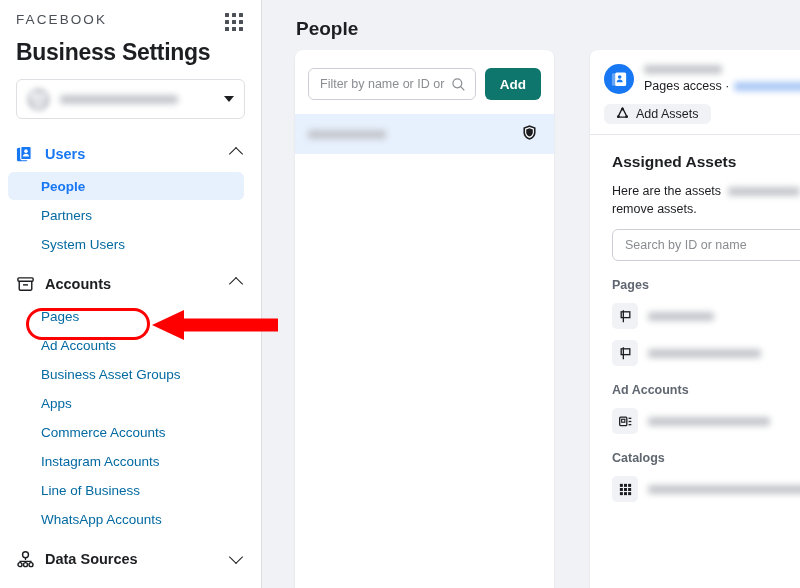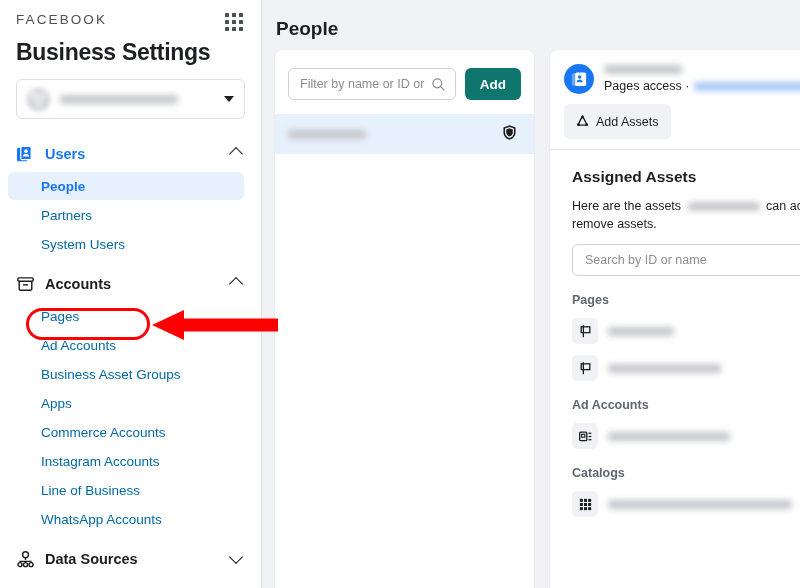--- a/index.html
+++ b/index.html
@@ -15,20 +15,21 @@
     color: #1c1e21;
     position: relative;
   }
   #app {
     position: relative;
     width: 800px;
     height: 588px;
     display: flex;
     background: #f0f2f5;
     overflow: hidden;
+    gap: 20px;
   }
 
   
   .sidebar {
     width: 262px;
     min-width: 262px;
     height: 588px;
     background: #ffffff;
     border-right: 1px solid #dddfe2;
     box-sizing: border-box;
@@ -295,21 +296,21 @@
     background: #a9c7f5;
     border-radius: 3px;
     filter: blur(3px);
     display: inline-block;
     height: 9px;
     width: 120px;
     margin-left: 5px;
   }
   .add-assets-btn {
     margin-top: 10px;
-    height: 35px;
+    height: 20px;
     background: #f0f2f5;
     border: none;
     border-radius: 6px;
     display: inline-flex;
     align-items: center;
     padding: 0 12px;
     font-size: 12.5px;
     color: #1c1e21;
     cursor: pointer;
     font-family: "Liberation Sans", sans-serif;

